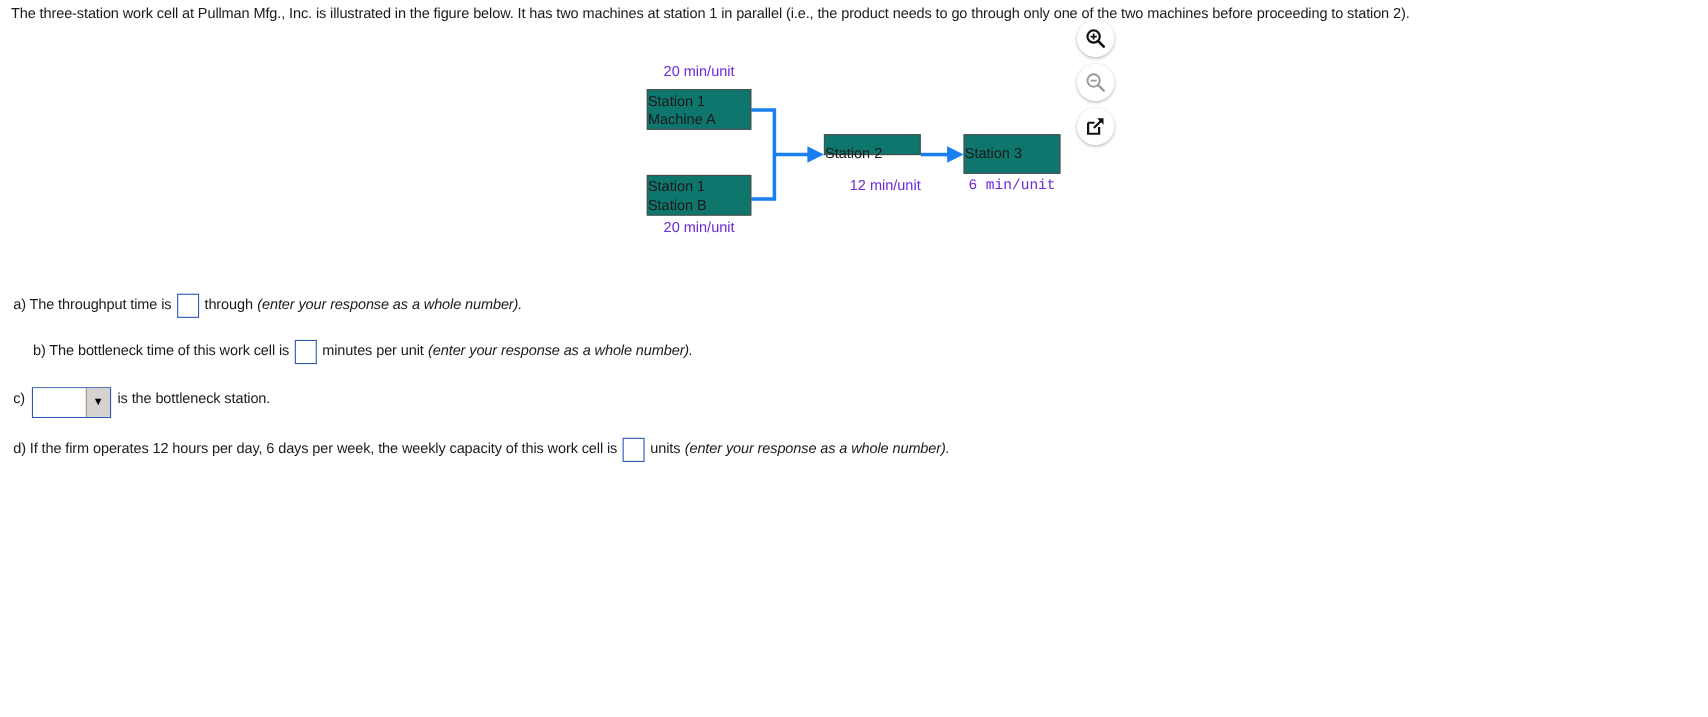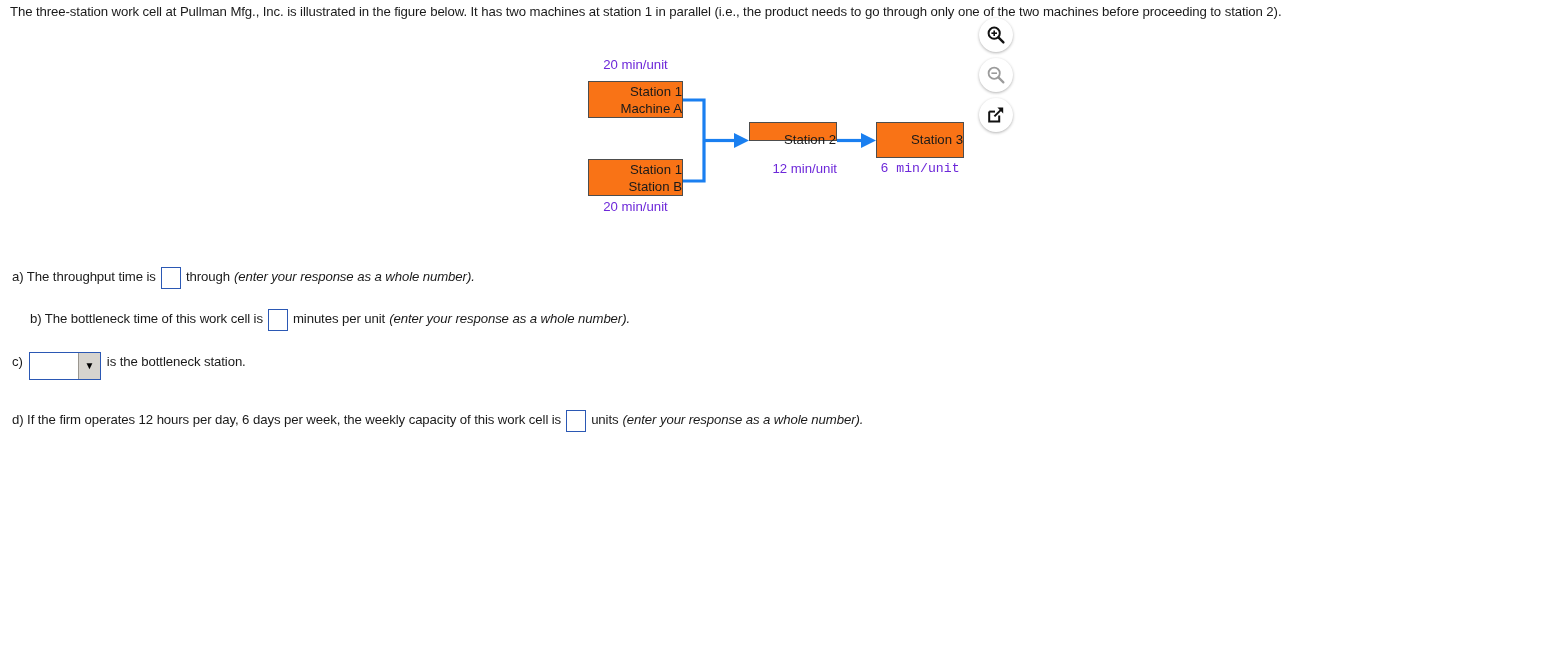--- a/index.html
+++ b/index.html
@@ -31,23 +31,23 @@
   #figure {
     position: absolute;
     left: 560px;
     top: 50px;
     width: 420px;
     height: 185px;
   }
   .fig-box {
     position: absolute;
     border: 1.6px solid #4d4d4d;
-    background: #f97316;
+    background: #0f766e;
     box-sizing: border-box;
-    text-align: right;
+    text-align: left;
     font-size: 13.2px;
     line-height: 17px;
     color: #1a1a1a;
   }
   .fig-label {
     position: absolute;
     font-size: 13.2px;
     line-height: 16px;
     color: #6d28d9;
     white-space: nowrap;
@@ -97,21 +97,21 @@
     font-size: 13.2px;
     line-height: 20px;
     white-space: nowrap;
     display: flex;
     align-items: flex-start;
     letter-spacing: -0.1px;
   }
   #answer-a { top: 267px; }
   #answer-b { top: 309px; margin-left: 18px; }
   #answer-c { top: 352px; }
-  #answer-d { top: 410px; }
+  #answer-d { top: 398px; }
 
   .ans-text { display: inline-block; }
   .ans-hint {
     font-style: italic;
     display: inline-block;
   }
   .gap { display: inline-block; width: 4px; }
 
   .answer-input {
     display: inline-block;

